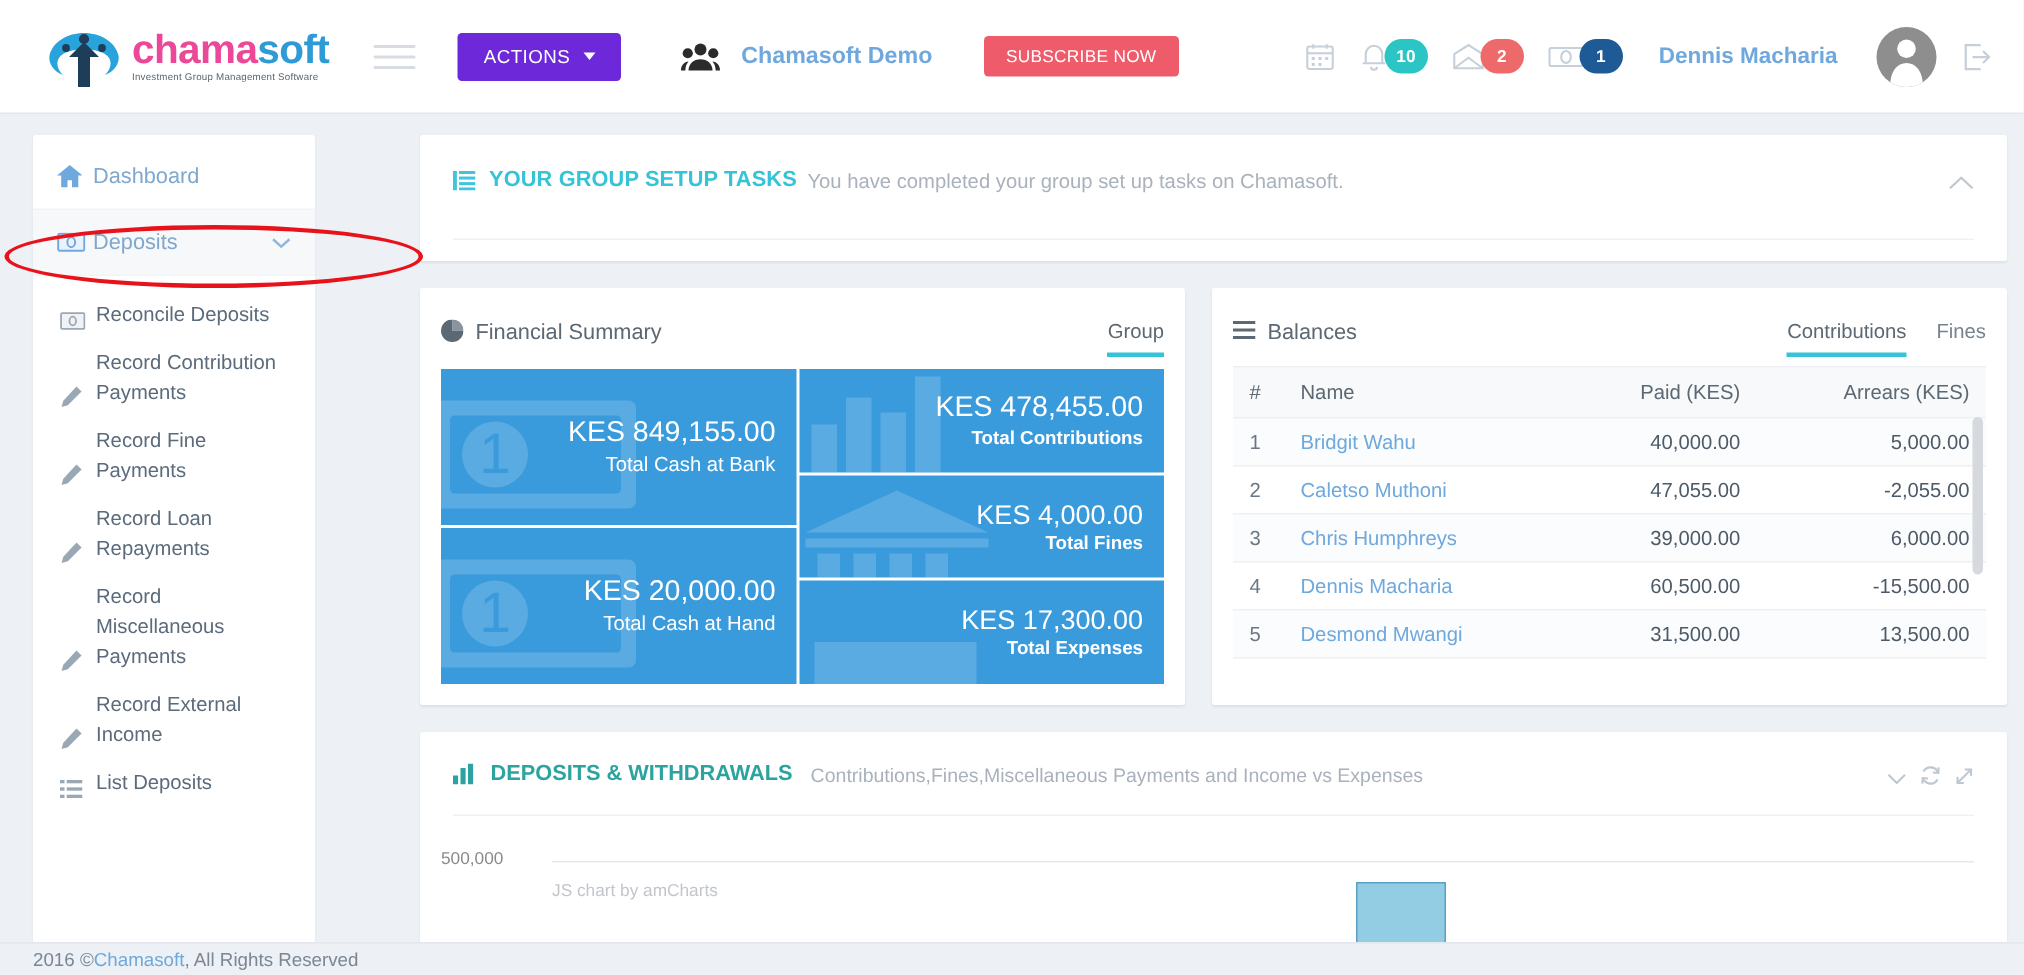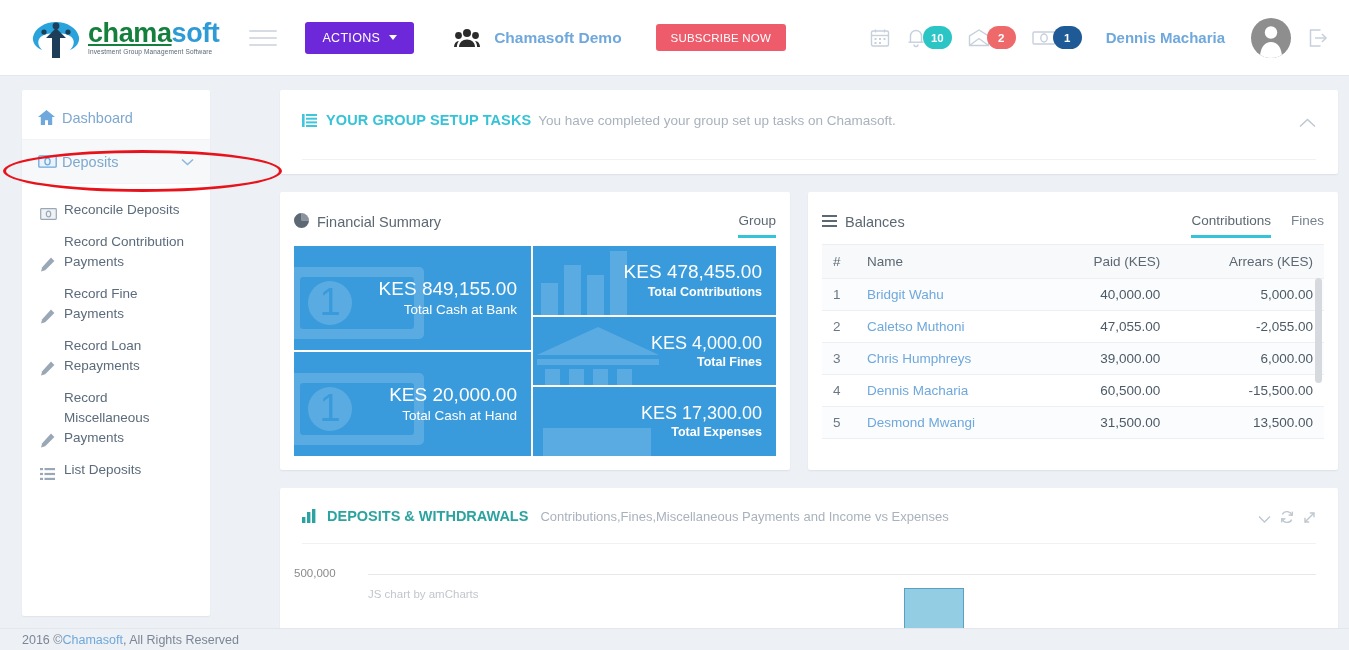--- a/index.html
+++ b/index.html
@@ -15,21 +15,21 @@
     position: absolute; left: 0; top: 0;
     width: 1349px; height: 76px;
     background: #FFFFFF;
     border-bottom: 1px solid #E2E6ED;
     display: flex; align-items: center;
   }
   .logo-wrap { display: flex; align-items: center; margin-left: 28px; }
   .logo-mark { width: 56px; height: 46px; flex: none; }
   .logo-text { margin-left: 4px; line-height: 1; }
   .logo-word { font-size: 27px; font-weight: bold; letter-spacing: -0.4px; }
-  .logo-chama { color: #15803d; text-decoration: underline; }
+  .logo-chama { color: #ec4899; }
   .logo-soft { color: #2E9BD6; }
   .logo-tag {
     font-size: 6.5px; color: #5A6773; letter-spacing: 0.15px;
     margin-top: 2px; white-space: nowrap;
   }
 
   .hamburger { margin-left: 30px; width: 28px; cursor: pointer; }
   .hamburger span {
     display: block; height: 2px; background: #D7DCE3;
     margin: 5px 0; border-radius: 1px;
@@ -410,20 +410,28 @@
 
     <div class="sub-item">
       <span class="sicon">
         <svg width="15" height="15" viewBox="0 0 15 15" fill="#9AA8B5">
           <path d="M11 0.6 L14.4 4 L5.2 13.2 L1 14.4 L2.2 10.2 Z"></path>
         </svg>
       </span>
       <span class="sub-text">Record Miscellaneous Payments</span>
     </div>
 
+    <div class="sub-item">
+      <span class="sicon">
+        <svg width="15" height="15" viewBox="0 0 15 15" fill="#9AA8B5">
+          <path d="M11 0.6 L14.4 4 L5.2 13.2 L1 14.4 L2.2 10.2 Z"></path>
+        </svg>
+      </span>
+      <span class="sub-text">Record External Income</span>
+    </div>
 
     <div class="sub-item">
       <span class="sicon">
         <svg width="15" height="12" viewBox="0 0 15 12" fill="#9AA8B5">
           <rect x="0" y="0" width="3" height="2.2"></rect>
             <rect x="4.5" y="0" width="10.5" height="2.2"></rect>
           <rect x="0" y="4.9" width="3" height="2.2"></rect>
             <rect x="4.5" y="4.9" width="10.5" height="2.2"></rect>
           <rect x="0" y="9.8" width="3" height="2.2"></rect>
             <rect x="4.5" y="9.8" width="10.5" height="2.2"></rect>

